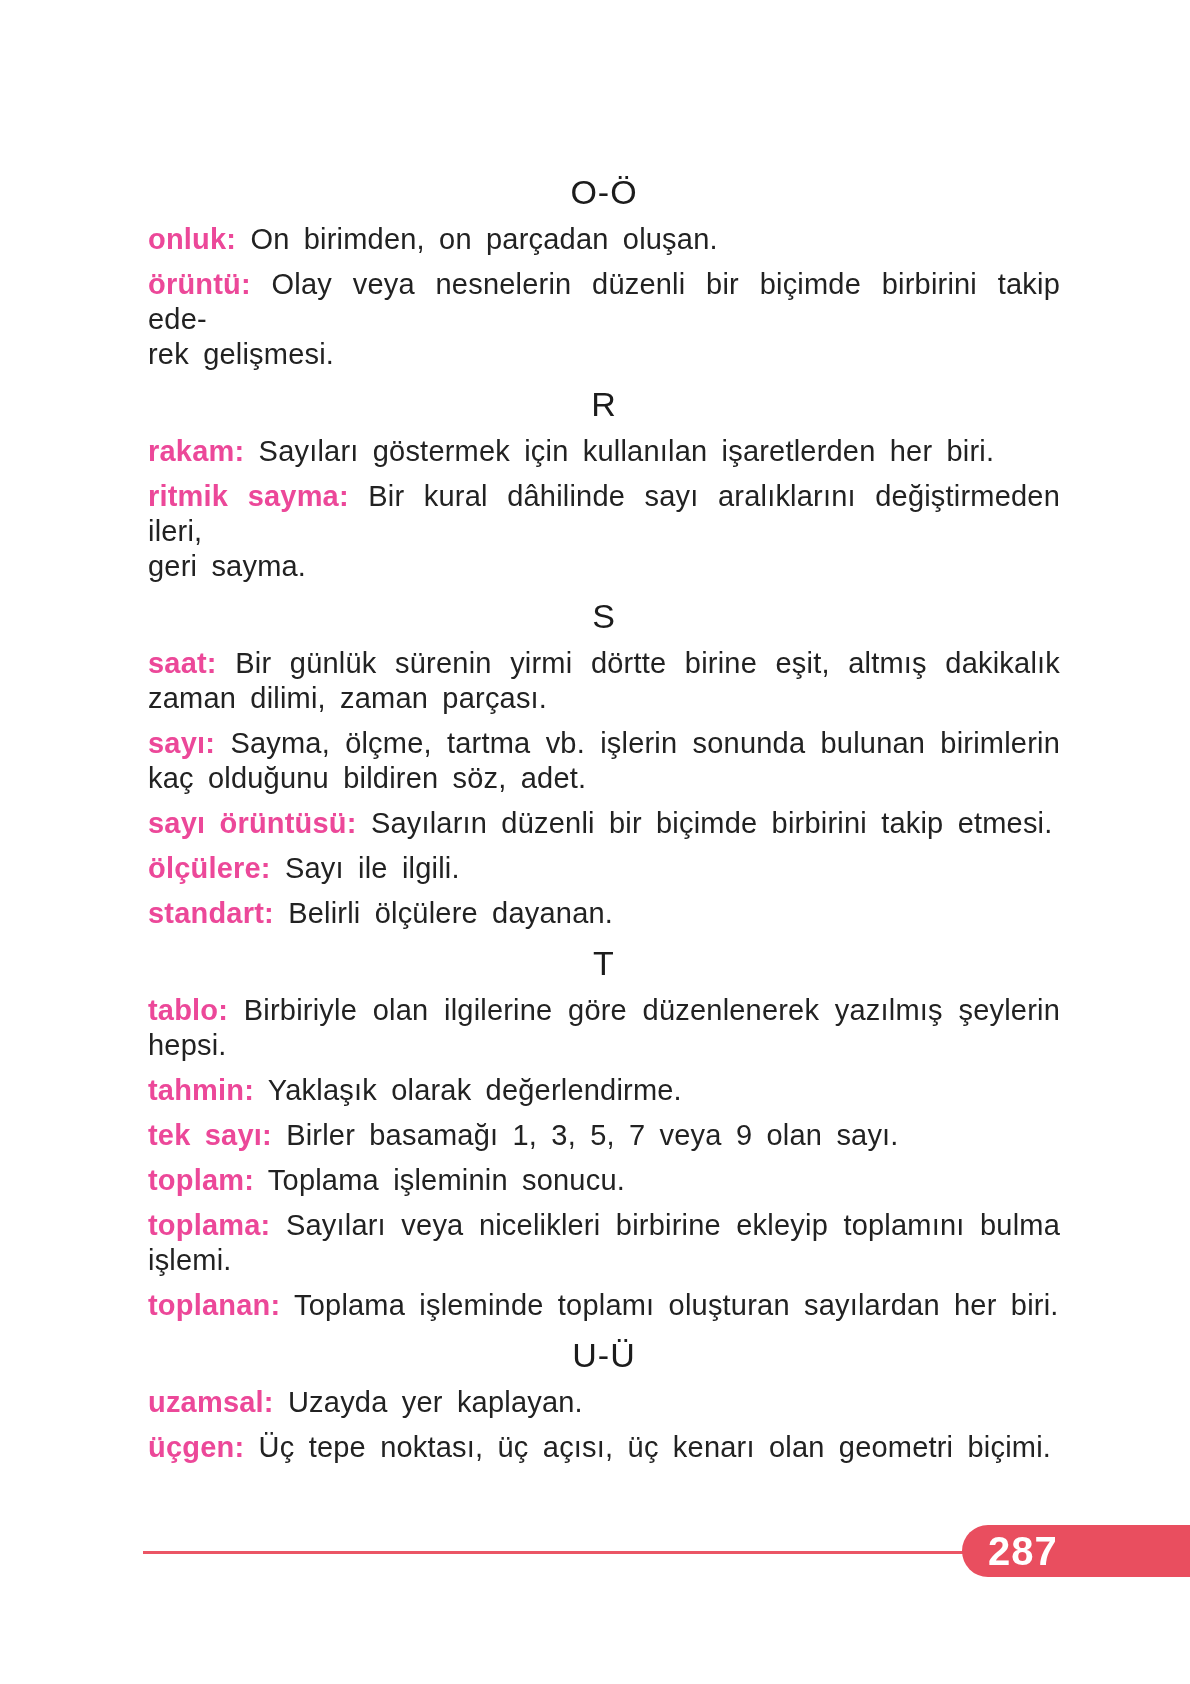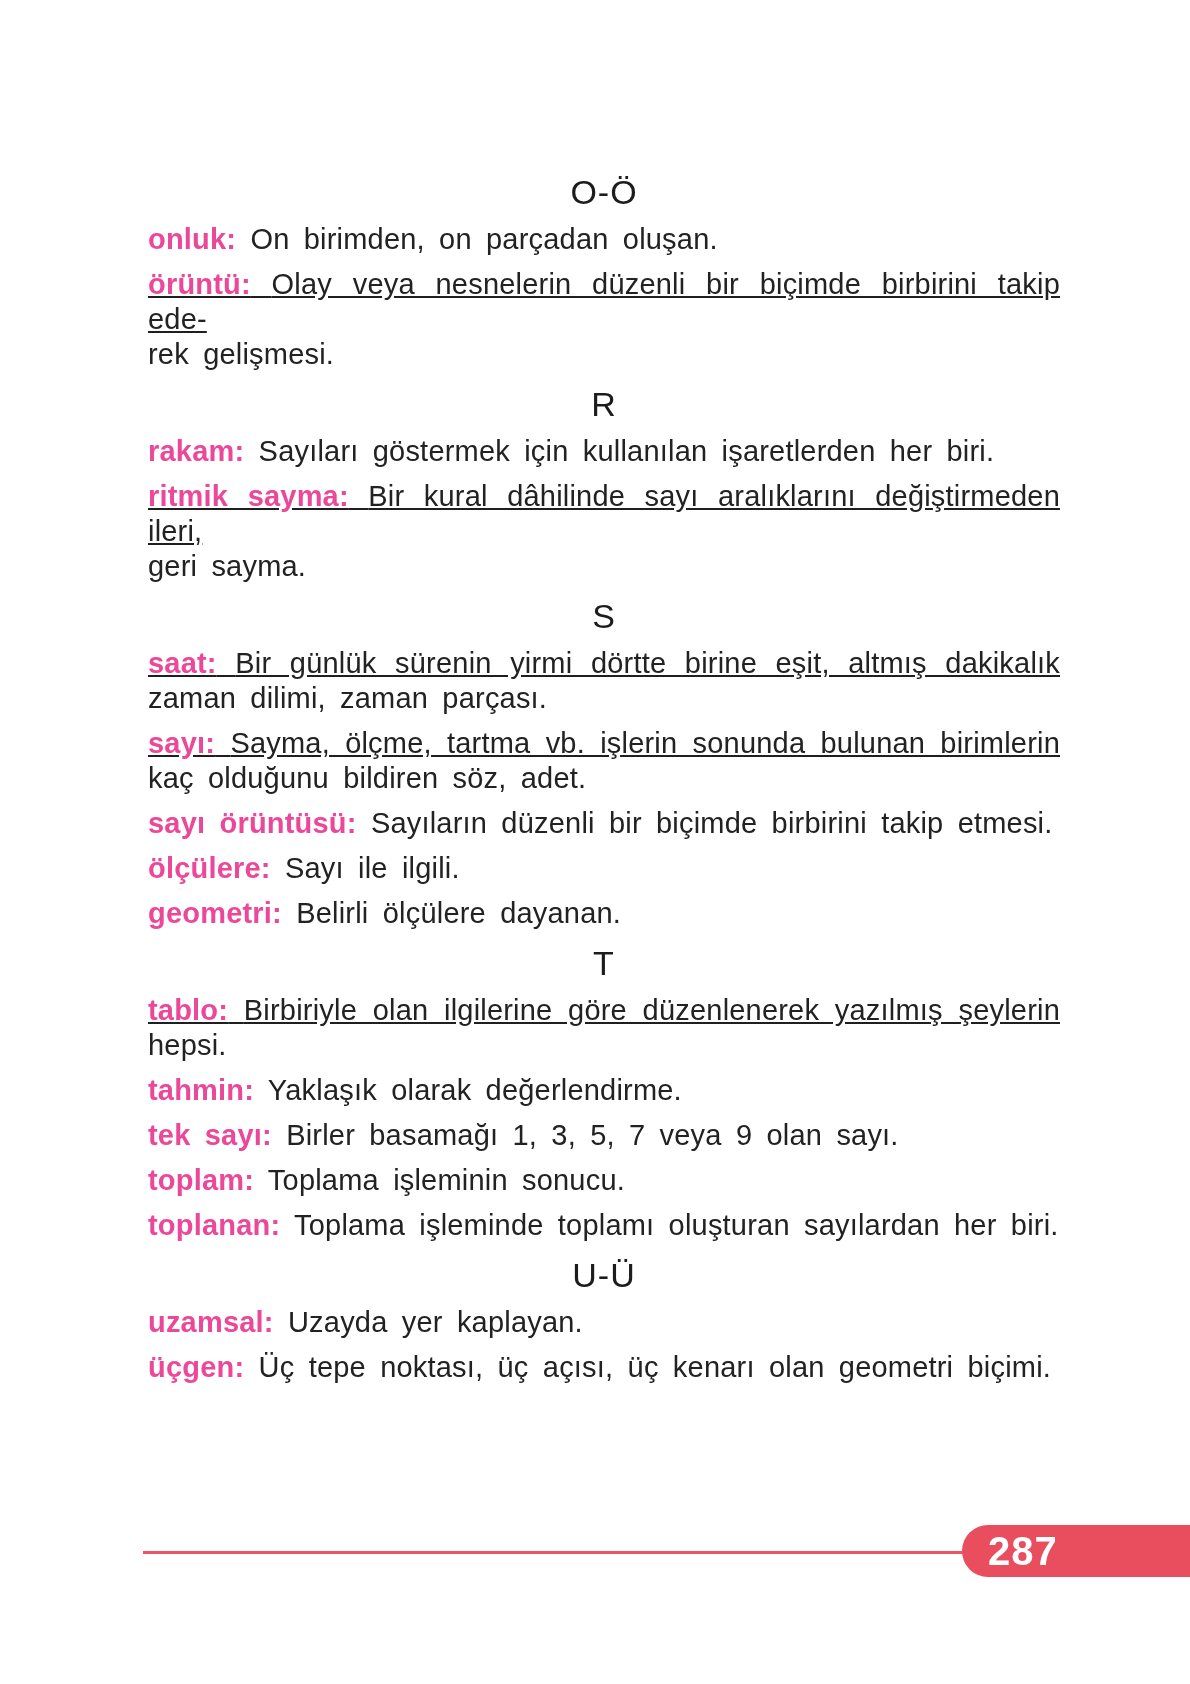--- a/index.html
+++ b/index.html
@@ -28,21 +28,21 @@
     letter-spacing: 1px;
   }
   .entry {
     margin: 0 0 10px;
     font-size: 29px;
     line-height: 35px;
     word-spacing: 6px;
     letter-spacing: 0.2px;
   }
   .line { display: block; text-align: left; }
-  .line.just { text-align: justify; text-align-last: justify; text-decoration: underline; }
+  .line.just { text-align: justify; text-align-last: justify; }
   .term { font-weight: 700; color: #ec4899; }
   .def { font-weight: 400; color: #222222; text-align: right; }
   .footer-rule {
     position: absolute;
     left: 143px;
     top: 1551px;
     width: 828px;
     height: 3px;
     background: #eb5565;
   }
@@ -107,21 +107,21 @@
 
     <p class="entry">
       <span class="line"><b class="term">sayı örüntüsü:</b> <span class="def">Sayıların düzenli bir biçimde birbirini takip etmesi.</span></span>
     </p>
 
     <p class="entry">
       <span class="line"><b class="term">ölçülere:</b> <span class="def">Sayı ile ilgili.</span></span>
     </p>
 
     <p class="entry">
-      <span class="line"><b class="term">geometri:</b> <span class="def">Belirli ölçülere dayanan.</span></span>
+      <span class="line"><b class="term">standart:</b> <span class="def">Belirli ölçülere dayanan.</span></span>
     </p>
 
     <h2 class="letter">T</h2>
 
     <p class="entry">
       <span class="line just"><b class="term">tablo:</b> <span class="def">Birbiriyle olan ilgilerine göre düzenlenerek yazılmış şeylerin</span></span>
       <span class="line"><span class="def">hepsi.</span></span>
     </p>
 
     <p class="entry">
@@ -129,20 +129,24 @@
     </p>
 
     <p class="entry">
       <span class="line"><b class="term">tek sayı:</b> <span class="def">Birler basamağı 1, 3, 5, 7 veya 9 olan sayı.</span></span>
     </p>
 
     <p class="entry">
       <span class="line"><b class="term">toplam:</b> <span class="def">Toplama işleminin sonucu.</span></span>
     </p>
 
+    <p class="entry">
+      <span class="line just"><b class="term">toplama:</b> <span class="def">Sayıları veya nicelikleri birbirine ekleyip toplamını bulma</span></span>
+      <span class="line"><span class="def">işlemi.</span></span>
+    </p>
 
     <p class="entry">
       <span class="line"><b class="term">toplanan:</b> <span class="def">Toplama işleminde toplamı oluşturan sayılardan her biri.</span></span>
     </p>
 
     <h2 class="letter">U-Ü</h2>
 
     <p class="entry">
       <span class="line"><b class="term">uzamsal:</b> <span class="def">Uzayda yer kaplayan.</span></span>
     </p>

